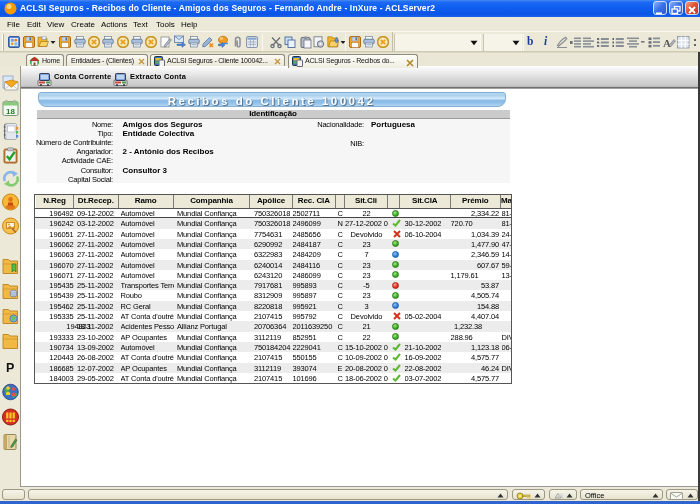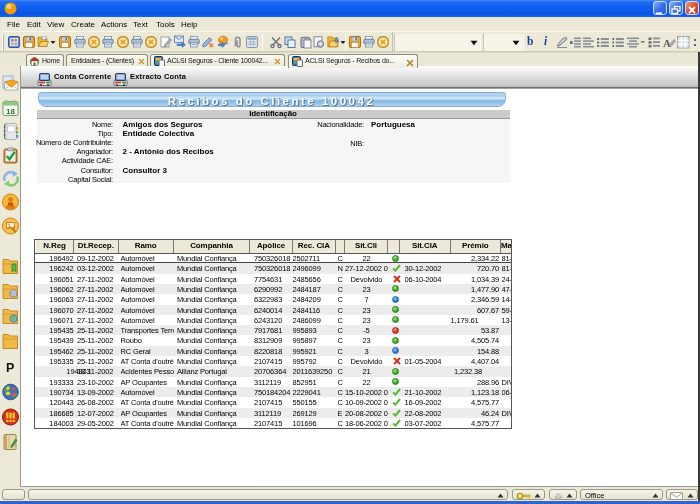--- a/index.html
+++ b/index.html
@@ -54,41 +54,42 @@
 
 #identband { position:absolute; left:15.5px; top:21px; width:473px; height:9px;
   background:#cbcbcb; border-bottom:1px solid #9a9a9a;
   text-align:center; font-size:8px; letter-spacing:-0.1px; font-weight:bold; line-height:8.5px; }
 
 
 .flabel { position:absolute; font-size:7.5px; letter-spacing:-0.2px; color:#000; text-align:right; white-space:nowrap; }
 .fvalue { position:absolute; font-size:8px; font-weight:bold; color:#000; white-space:nowrap; }
 
 
-#rectable { position:absolute; left:13px; top:105px; width:478px; height:190px; border:1px solid #555; background:#fff; overflow:hidden;margin-top:45px; }
+#rectable { position:absolute; left:13px; top:105px; width:478px; height:190px; border:1px solid #555; background:#fff; overflow:hidden; }
 .th { position:absolute; top:0; height:13px; background:#ece9d8; border-right:1px solid #7a7a7a; font-size:8px; letter-spacing:-0.1px; font-weight:bold; text-align:center; line-height:12.5px; }
 .row { position:absolute; left:0; width:478px; height:10.3px; font-size:7.5px; letter-spacing:-0.15px; }
 .row.alt { background:#ececec; }
 .c { position:absolute; top:1px; white-space:nowrap; overflow:hidden; }
 .dot { position:absolute; width:7px; height:7px; border-radius:50%; top:1.5px; }
 
 
 #statusbar { position:absolute; left:0; top:487px; width:700px; height:14px; background:#ece9d8; }
 .seg { position:absolute; top:2px; height:11px; background:linear-gradient(180deg,#f6f4e8,#e7e3d0); border:1px solid #9c9883; border-radius:3px; font-size:7.5px; }
 #bluestrip { position:absolute; left:0; top:501px; width:700px; height:3px; background:#2e64cf; }
 #rightedge { position:absolute; left:698px; top:52px; width:2px; height:449px; background:#3a3a3a; }
 </style>
 </head>
 <body>
 
 <div id="titlebar">
   <svg class="abs" style="left:4px;top:2px" width="13" height="13">
       <circle cx="6.5" cy="6.5" r="6" fill="#f59a00"></circle>
       <circle cx="5" cy="4.5" r="2.5" fill="#ffd788"></circle>
     </svg>
+  <div id="titletext">ACLSI Seguros - Recibos do Cliente - Amigos dos Seguros - Fernando Andre - InXure - ACLServer2</div>
   <div class="wbtn" id="btnmin"><svg width="12" height="12">
         <rect x="2" y="8.5" width="6" height="2.2" fill="#fff"></rect>
       </svg></div>
   <div class="wbtn" id="btnmax"><svg width="12" height="12">
         <rect x="4.5" y="2.5" width="5.5" height="4.5" fill="none" stroke="#fff" stroke-width="1.3"></rect>
         <rect x="2" y="5" width="5.5" height="4.5" fill="#3a70e8" stroke="#fff" stroke-width="1.3"></rect>
       </svg></div>
   <div class="wbtn" id="btncls"><svg width="12" height="12">
         <path d="M3 3 L9 9 M9 3 L3 9" stroke="#fff" stroke-width="1.8"></path>
       </svg></div>
@@ -549,21 +550,21 @@
 <span class="c" style="left:219px;width:39px">750326018</span>
 <span class="c" style="left:257.5px;width:43px">2496099</span>
 <span class="c" style="left:302.5px">N</span>
 <span class="c" style="left:310px;width:42.80000000000001px;text-align:center">27-12-2002 0</span>
 <span style="position:absolute;left:357px;top:0;width:9px;height:10px">
           <svg width="9" height="8" style="position:absolute;top:1px;left:0">
             <path d="M1 4.5 L3.5 6.5 L8 1" stroke="#5cb82e" stroke-width="2" fill="none"></path>
           </svg>
         </span>
 <span class="c" style="left:369.5px">30-12-2002</span>
-<span class="c" style="left:415.6px;width:48.5px;text-align:right">720.70</span>
+<span class="c" style="left:415.6px;width:48.5px;">720.70</span>
 <span class="c" style="left:466.5px">81-</span>
 </div>
 <div class="row" style="top:33.6px;">
 <span class="c" style="left:1px;width:37.5px;text-align:right">196051</span>
 <span class="c" style="left:42px">27-11-2002</span>
 <span class="c" style="left:85.5px;width:53px">Automóvel</span>
 <span class="c" style="left:142px;width:72px">Mundial Confiança</span>
 <span class="c" style="left:219px;width:39px">7754631</span>
 <span class="c" style="left:257.5px;width:43px">2485656</span>
 <span class="c" style="left:302.5px">C</span>
@@ -686,21 +687,21 @@
 <span class="c" style="left:142px;width:72px">Mundial Confiança</span>
 <span class="c" style="left:219px;width:39px">2107415</span>
 <span class="c" style="left:257.5px;width:43px">995792</span>
 <span class="c" style="left:302.5px">C</span>
 <span class="c" style="left:310px;width:42.80000000000001px;text-align:center">Devolvido</span>
 <span style="position:absolute;left:357px;top:0;width:9px;height:10px">
           <svg width="8" height="8" style="position:absolute;top:1px;left:0.5px">
             <path d="M1 1 L7 7 M7 1 L1 7" stroke="#d93018" stroke-width="2" fill="none"></path>
           </svg>
         </span>
-<span class="c" style="left:369.5px">01-05-2004</span>
+<span class="c" style="left:369.5px">05-02-2004</span>
 <span class="c" style="left:415.6px;width:48.5px;text-align:right">4,407.04</span>
 </div>
 <div class="row alt" style="top:126.3px;">
 <span class="c" style="left:18px;width:37.5px;text-align:right">194823</span>
 <span class="c" style="left:42px">18-11-2002</span>
 <span class="c" style="left:85.5px;width:53px">Acidentes Pessoa</span>
 <span class="c" style="left:142px;width:72px">Allianz Portugal</span>
 <span class="c" style="left:219px;width:39px">20706364</span>
 <span class="c" style="left:257.5px;width:43px">2011639250</span>
 <span class="c" style="left:302.5px">C</span>
@@ -715,21 +716,21 @@
 <span class="c" style="left:42px">23-10-2002</span>
 <span class="c" style="left:85.5px;width:53px">AP Ocupantes</span>
 <span class="c" style="left:142px;width:72px">Mundial Confiança</span>
 <span class="c" style="left:219px;width:39px">3112119</span>
 <span class="c" style="left:257.5px;width:43px">852951</span>
 <span class="c" style="left:302.5px">C</span>
 <span class="c" style="left:310px;width:42.80000000000001px;text-align:center">22</span>
 <span style="position:absolute;left:357px;top:0;width:9px;height:10px">
           <span class="dot" style="background:radial-gradient(circle at 35% 30%,#9fe87f,#3db025 60%,#1d7a10);border:0.5px solid #2a7a18"></span>
         </span>
-<span class="c" style="left:415.6px;width:48.5px;text-align:right">288.96</span>
+<span class="c" style="left:415.6px;width:48.5px;">288.96</span>
 <span class="c" style="left:466.5px">DIV</span>
 </div>
 <div class="row alt" style="top:146.9px;">
 <span class="c" style="left:1px;width:37.5px;text-align:right">190734</span>
 <span class="c" style="left:42px">13-09-2002</span>
 <span class="c" style="left:85.5px;width:53px">Automóvel</span>
 <span class="c" style="left:142px;width:72px">Mundial Confiança</span>
 <span class="c" style="left:219px;width:39px">750184204</span>
 <span class="c" style="left:257.5px;width:43px">2229041</span>
 <span class="c" style="left:302.5px">C</span>
@@ -759,21 +760,21 @@
         </span>
 <span class="c" style="left:369.5px">16-09-2002</span>
 <span class="c" style="left:415.6px;width:48.5px;text-align:right">4,575.77</span>
 </div>
 <div class="row alt" style="top:167.5px;">
 <span class="c" style="left:1px;width:37.5px;text-align:right">186685</span>
 <span class="c" style="left:42px">12-07-2002</span>
 <span class="c" style="left:85.5px;width:53px">AP Ocupantes</span>
 <span class="c" style="left:142px;width:72px">Mundial Confiança</span>
 <span class="c" style="left:219px;width:39px">3112119</span>
-<span class="c" style="left:257.5px;width:43px">269129</span>
+<span class="c" style="left:257.5px;width:43px">393074</span>
 <span class="c" style="left:302.5px">E</span>
 <span class="c" style="left:310px;width:42.80000000000001px;text-align:center">20-08-2002 0</span>
 <span style="position:absolute;left:357px;top:0;width:9px;height:10px">
           <svg width="9" height="8" style="position:absolute;top:1px;left:0">
             <path d="M1 4.5 L3.5 6.5 L8 1" stroke="#5cb82e" stroke-width="2" fill="none"></path>
           </svg>
         </span>
 <span class="c" style="left:369.5px">22-08-2002</span>
 <span class="c" style="left:415.6px;width:48.5px;text-align:right">46.24</span>
 <span class="c" style="left:466.5px">DIV</span>

